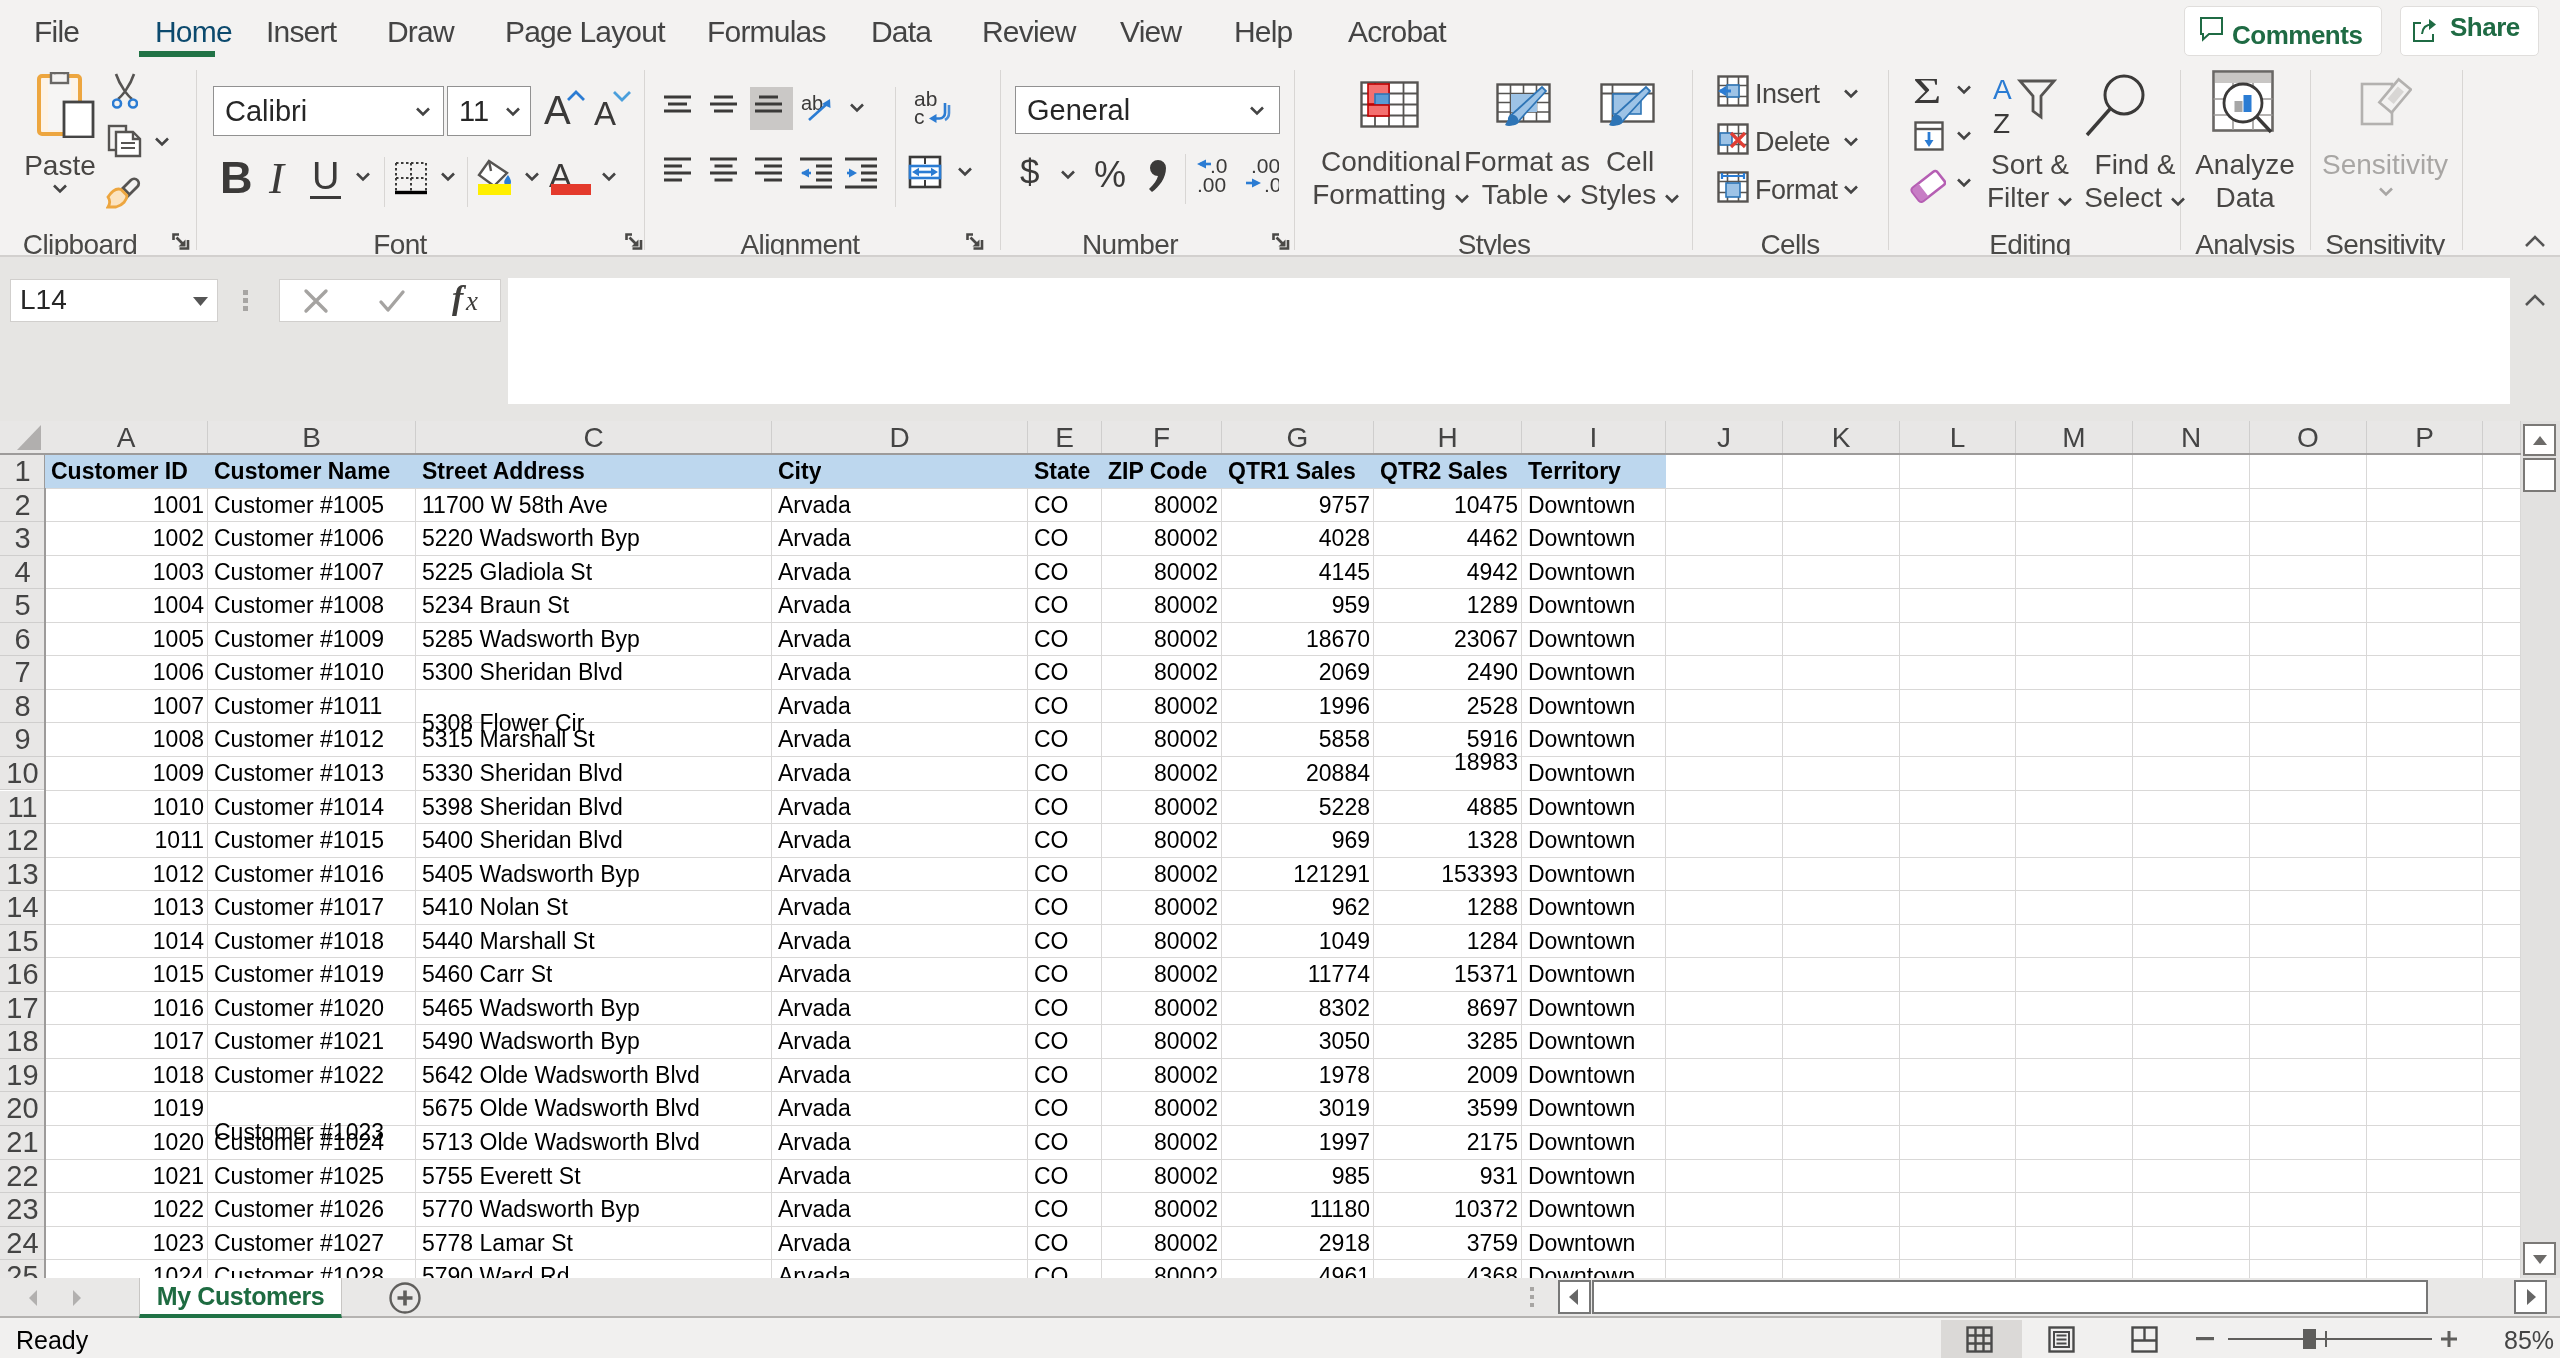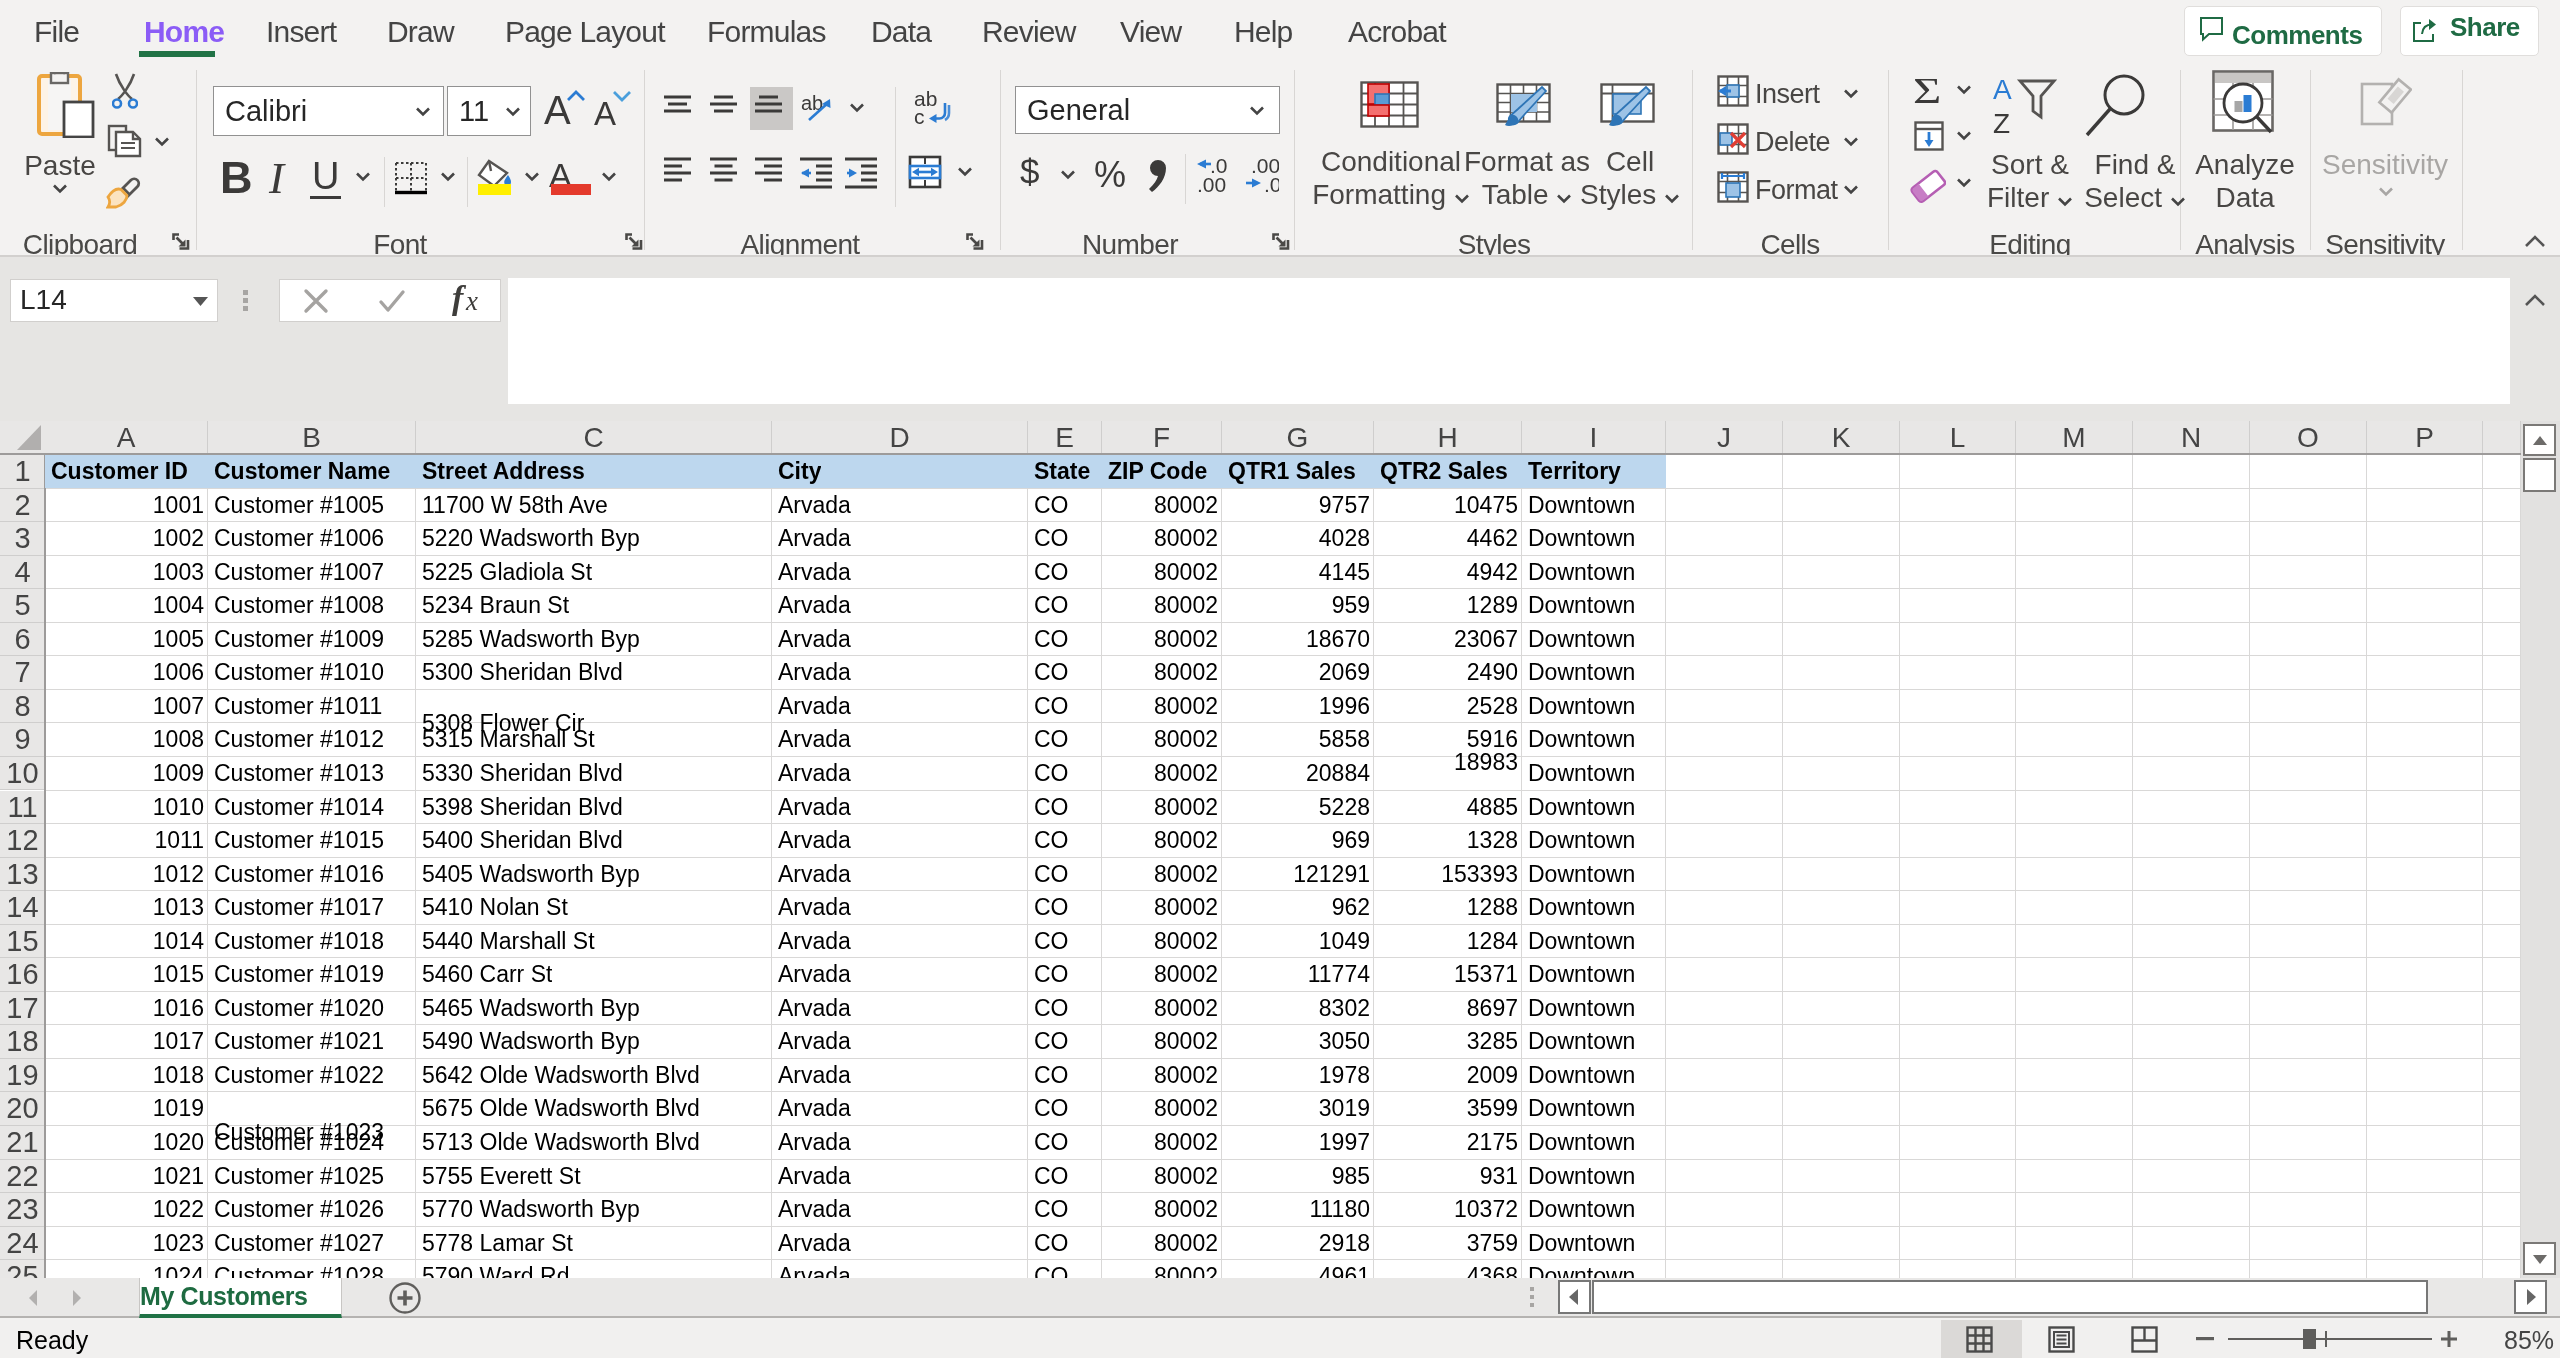--- a/index.html
+++ b/index.html
@@ -68,21 +68,21 @@
         <path d="M0 2 h32 M16 9 h16 M16 16 h16 M16 23 h16 M0 30 h32"></path>
       </g>
     <g id="cellgrid">
       <rect x="1.5" y="1.5" width="29" height="29" fill="#fff" stroke="#565452" stroke-width="2.4"></rect>
       <path d="M1.5 10.5 h29 M1.5 21.5 h29 M10.5 1.5 v29 M21.5 1.5 v29" stroke="#565452" stroke-width="1.6"></path>
     </g>
   </defs>
 </svg>
 <div class="abs" id="menubar">
   <span class="mtab" style="left:34px">File</span>
-  <span class="mtab" style="left:144px;font-weight:bold;color:#8b5cf6">Home</span>
+  <span class="mtab" style="left:155px;font-weight:normal;color:#0c4a6e">Home</span>
   <span class="mtab" style="left:266px">Insert</span>
   <span class="mtab" style="left:387px">Draw</span>
   <span class="mtab" style="left:505px">Page Layout</span>
   <span class="mtab" style="left:707px">Formulas</span>
   <span class="mtab" style="left:871px">Data</span>
   <span class="mtab" style="left:982px">Review</span>
   <span class="mtab" style="left:1120px">View</span>
   <span class="mtab" style="left:1234px">Help</span>
   <span class="mtab" style="left:1348px">Acrobat</span>
   <div style="position:absolute;left:139px;top:51px;width:76px;height:6px;background:#217346"></div>
@@ -778,21 +778,21 @@
     <div class="cell" style="top:842.2px;height:29.549999999999997px;line-height:27.549999999999997px;right:1042px;text-align:right;">4368</div>
     <div class="cell" style="top:842.2px;height:29.549999999999997px;line-height:27.549999999999997px;left:1528px;">Downtown</div>
   </div>
 <div class="abs" id="tabbar">
   <svg style="position:absolute;left:25px;top:11px" width="16" height="18" viewBox="0 0 16 18">
       <polygon points="12,1 4,9 12,17" fill="#b2b0af"></polygon>
     </svg>
   <svg style="position:absolute;left:69px;top:11px" width="16" height="18" viewBox="0 0 16 18">
       <polygon points="4,1 12,9 4,17" fill="#b2b0af"></polygon>
     </svg>
-  <div style="position:absolute;left:139px;top:0;width:203px;height:40px;background:#fff;border-left:1px solid #c8c6c4;border-right:1px solid #c8c6c4;border-bottom:4px solid #217346;display:flex;align-items:center;justify-content:flex-start">
+  <div style="position:absolute;left:139px;top:0;width:203px;height:40px;background:#fff;border-left:1px solid #c8c6c4;border-right:1px solid #c8c6c4;border-bottom:4px solid #217346;display:flex;align-items:center;justify-content:center">
     <span style="font-size:25px;font-weight:bold;color:#1e6b41;letter-spacing:-0.4px">My Customers</span>
   </div>
   <svg style="position:absolute;left:388px;top:3px" width="34" height="34" viewBox="0 0 34 34">
       <circle cx="17" cy="17" r="14.5" fill="none" stroke="#5f5e5c" stroke-width="2.4"></circle>
       <path d="M17 9.5 v15 M9.5 17 h15" stroke="#5f5e5c" stroke-width="3.6"></path>
     </svg>
   <div style="position:absolute;left:1530px;top:9px;width:4px;height:4px;background:#a7a5a3"></div>
   <div style="position:absolute;left:1530px;top:17px;width:4px;height:4px;background:#a7a5a3"></div>
   <div style="position:absolute;left:1530px;top:25px;width:4px;height:4px;background:#a7a5a3"></div>
   <div style="position:absolute;left:1558px;top:2px;width:33px;height:34px;background:#fff;border:2px solid #777">

